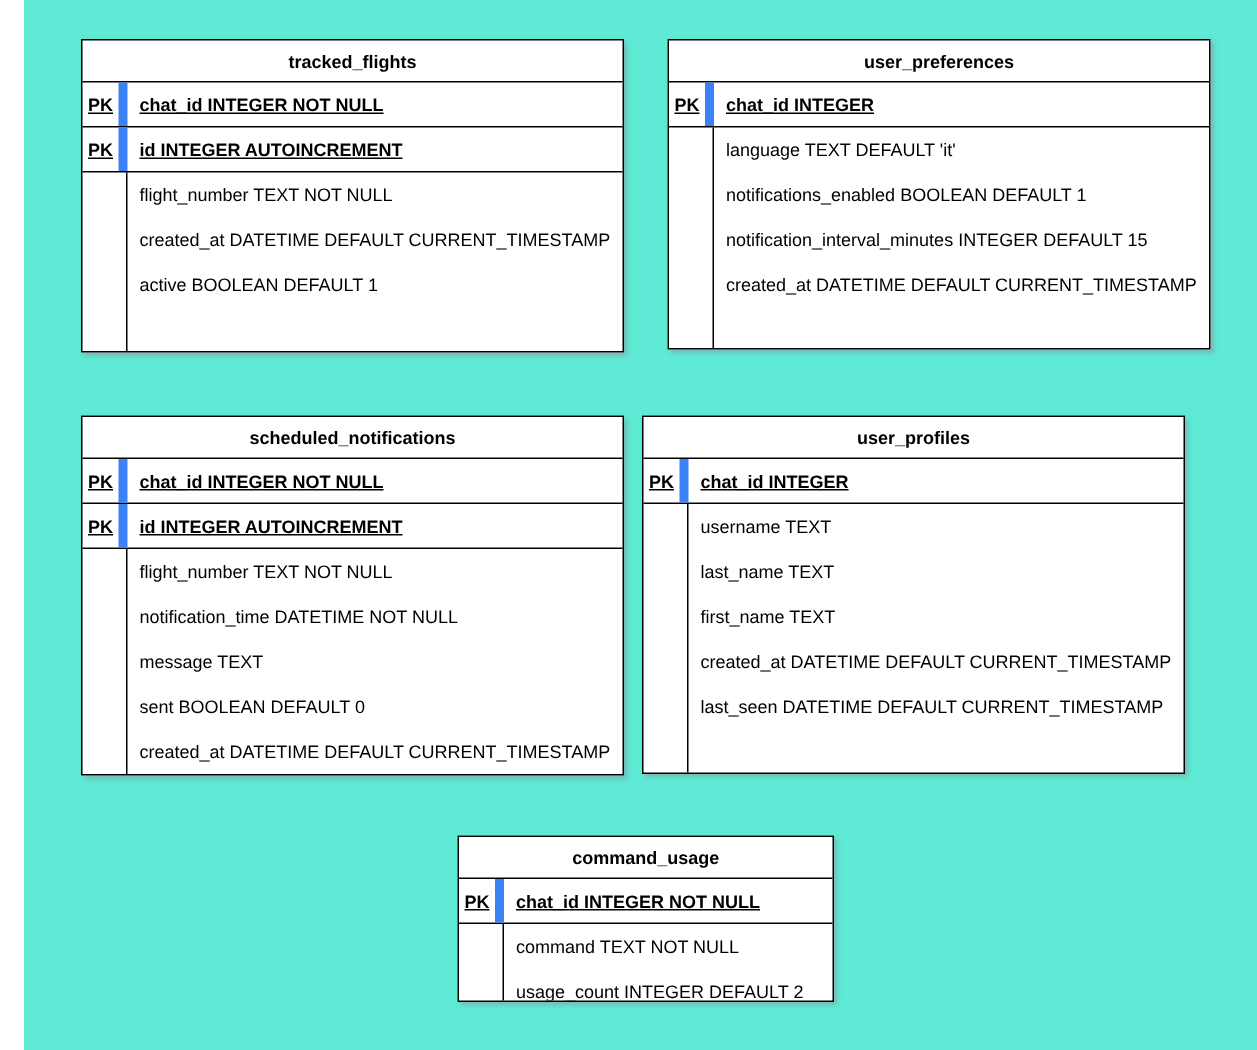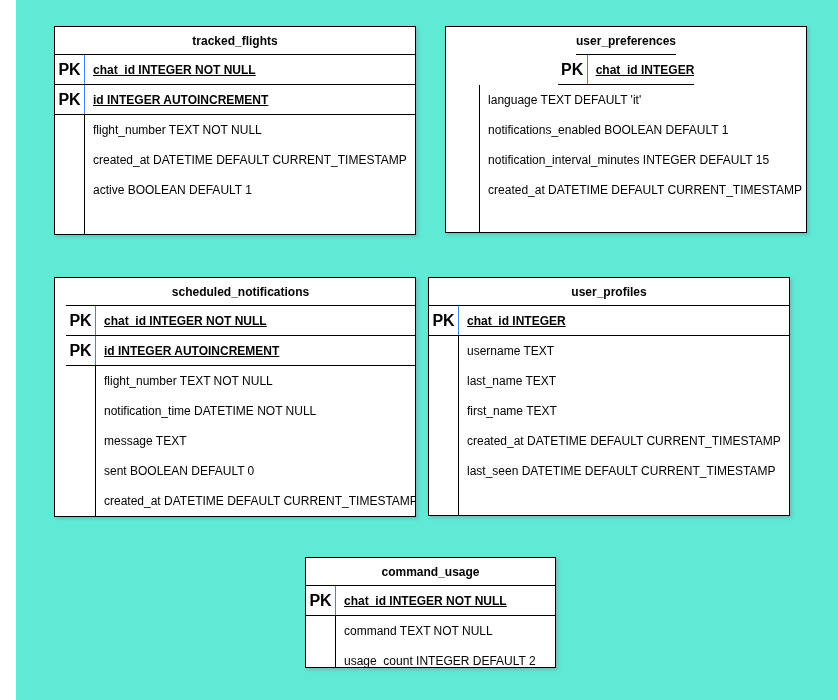--- a/index.html
+++ b/index.html
@@ -42,26 +42,27 @@
     height: 30px;
     flex-shrink: 0;
     border-bottom: 1px solid #000000;
     display: flex;
     align-items: stretch;
   }
   .pk-cell {
     box-sizing: border-box;
     width: 30px;
     flex-shrink: 0;
-    border-right: 1px solid #3b82f6;
+    border-right: 6px solid #3b82f6;
     display: flex;
     align-items: center;
     justify-content: center;
-    font-size: 16px;
+    font-size: 12px;
     font-weight: bold;
+    text-decoration: underline;
   }
   .pk-field {
     flex: 1;
     display: flex;
     align-items: center;
     padding-left: 8px;
     font-size: 12px;
     font-weight: bold;
     text-decoration: underline;
     white-space: nowrap;
@@ -115,38 +116,38 @@
     <div class="t-body">
       <div class="body-gutter"></div>
       <div class="body-fields">
         <div class="field-row">flight_number TEXT NOT NULL</div>
         <div class="field-row">created_at DATETIME DEFAULT CURRENT_TIMESTAMP</div>
         <div class="field-row">active BOOLEAN DEFAULT 1</div>
       </div>
     </div>
   </div>
 
-  <div class="er-table" style="left:429px; top:26px; width:362px; height:207px;align-items:center;">
+  <div class="er-table" style="left:429px; top:26px; width:362px; height:207px;">
     <div class="t-header">user_preferences</div>
     <div class="t-pk-row">
       <div class="pk-cell">PK</div>
       <div class="pk-field">chat_id INTEGER</div>
     </div>
     <div class="t-body">
       <div class="body-gutter"></div>
       <div class="body-fields">
         <div class="field-row">language TEXT DEFAULT 'it'</div>
         <div class="field-row">notifications_enabled BOOLEAN DEFAULT 1</div>
         <div class="field-row">notification_interval_minutes INTEGER DEFAULT 15</div>
         <div class="field-row">created_at DATETIME DEFAULT CURRENT_TIMESTAMP</div>
       </div>
     </div>
   </div>
 
-  <div class="er-table" style="left:38px; top:277px; width:362px; height:240px;padding-left:11px;">
+  <div class="er-table" style="left:38px; top:277px; width:362px; height:240px;">
     <div class="t-header">scheduled_notifications</div>
     <div class="t-pk-row">
       <div class="pk-cell">PK</div>
       <div class="pk-field">chat_id INTEGER NOT NULL</div>
     </div>
     <div class="t-pk-row">
       <div class="pk-cell">PK</div>
       <div class="pk-field">id INTEGER AUTOINCREMENT</div>
     </div>
     <div class="t-body">

